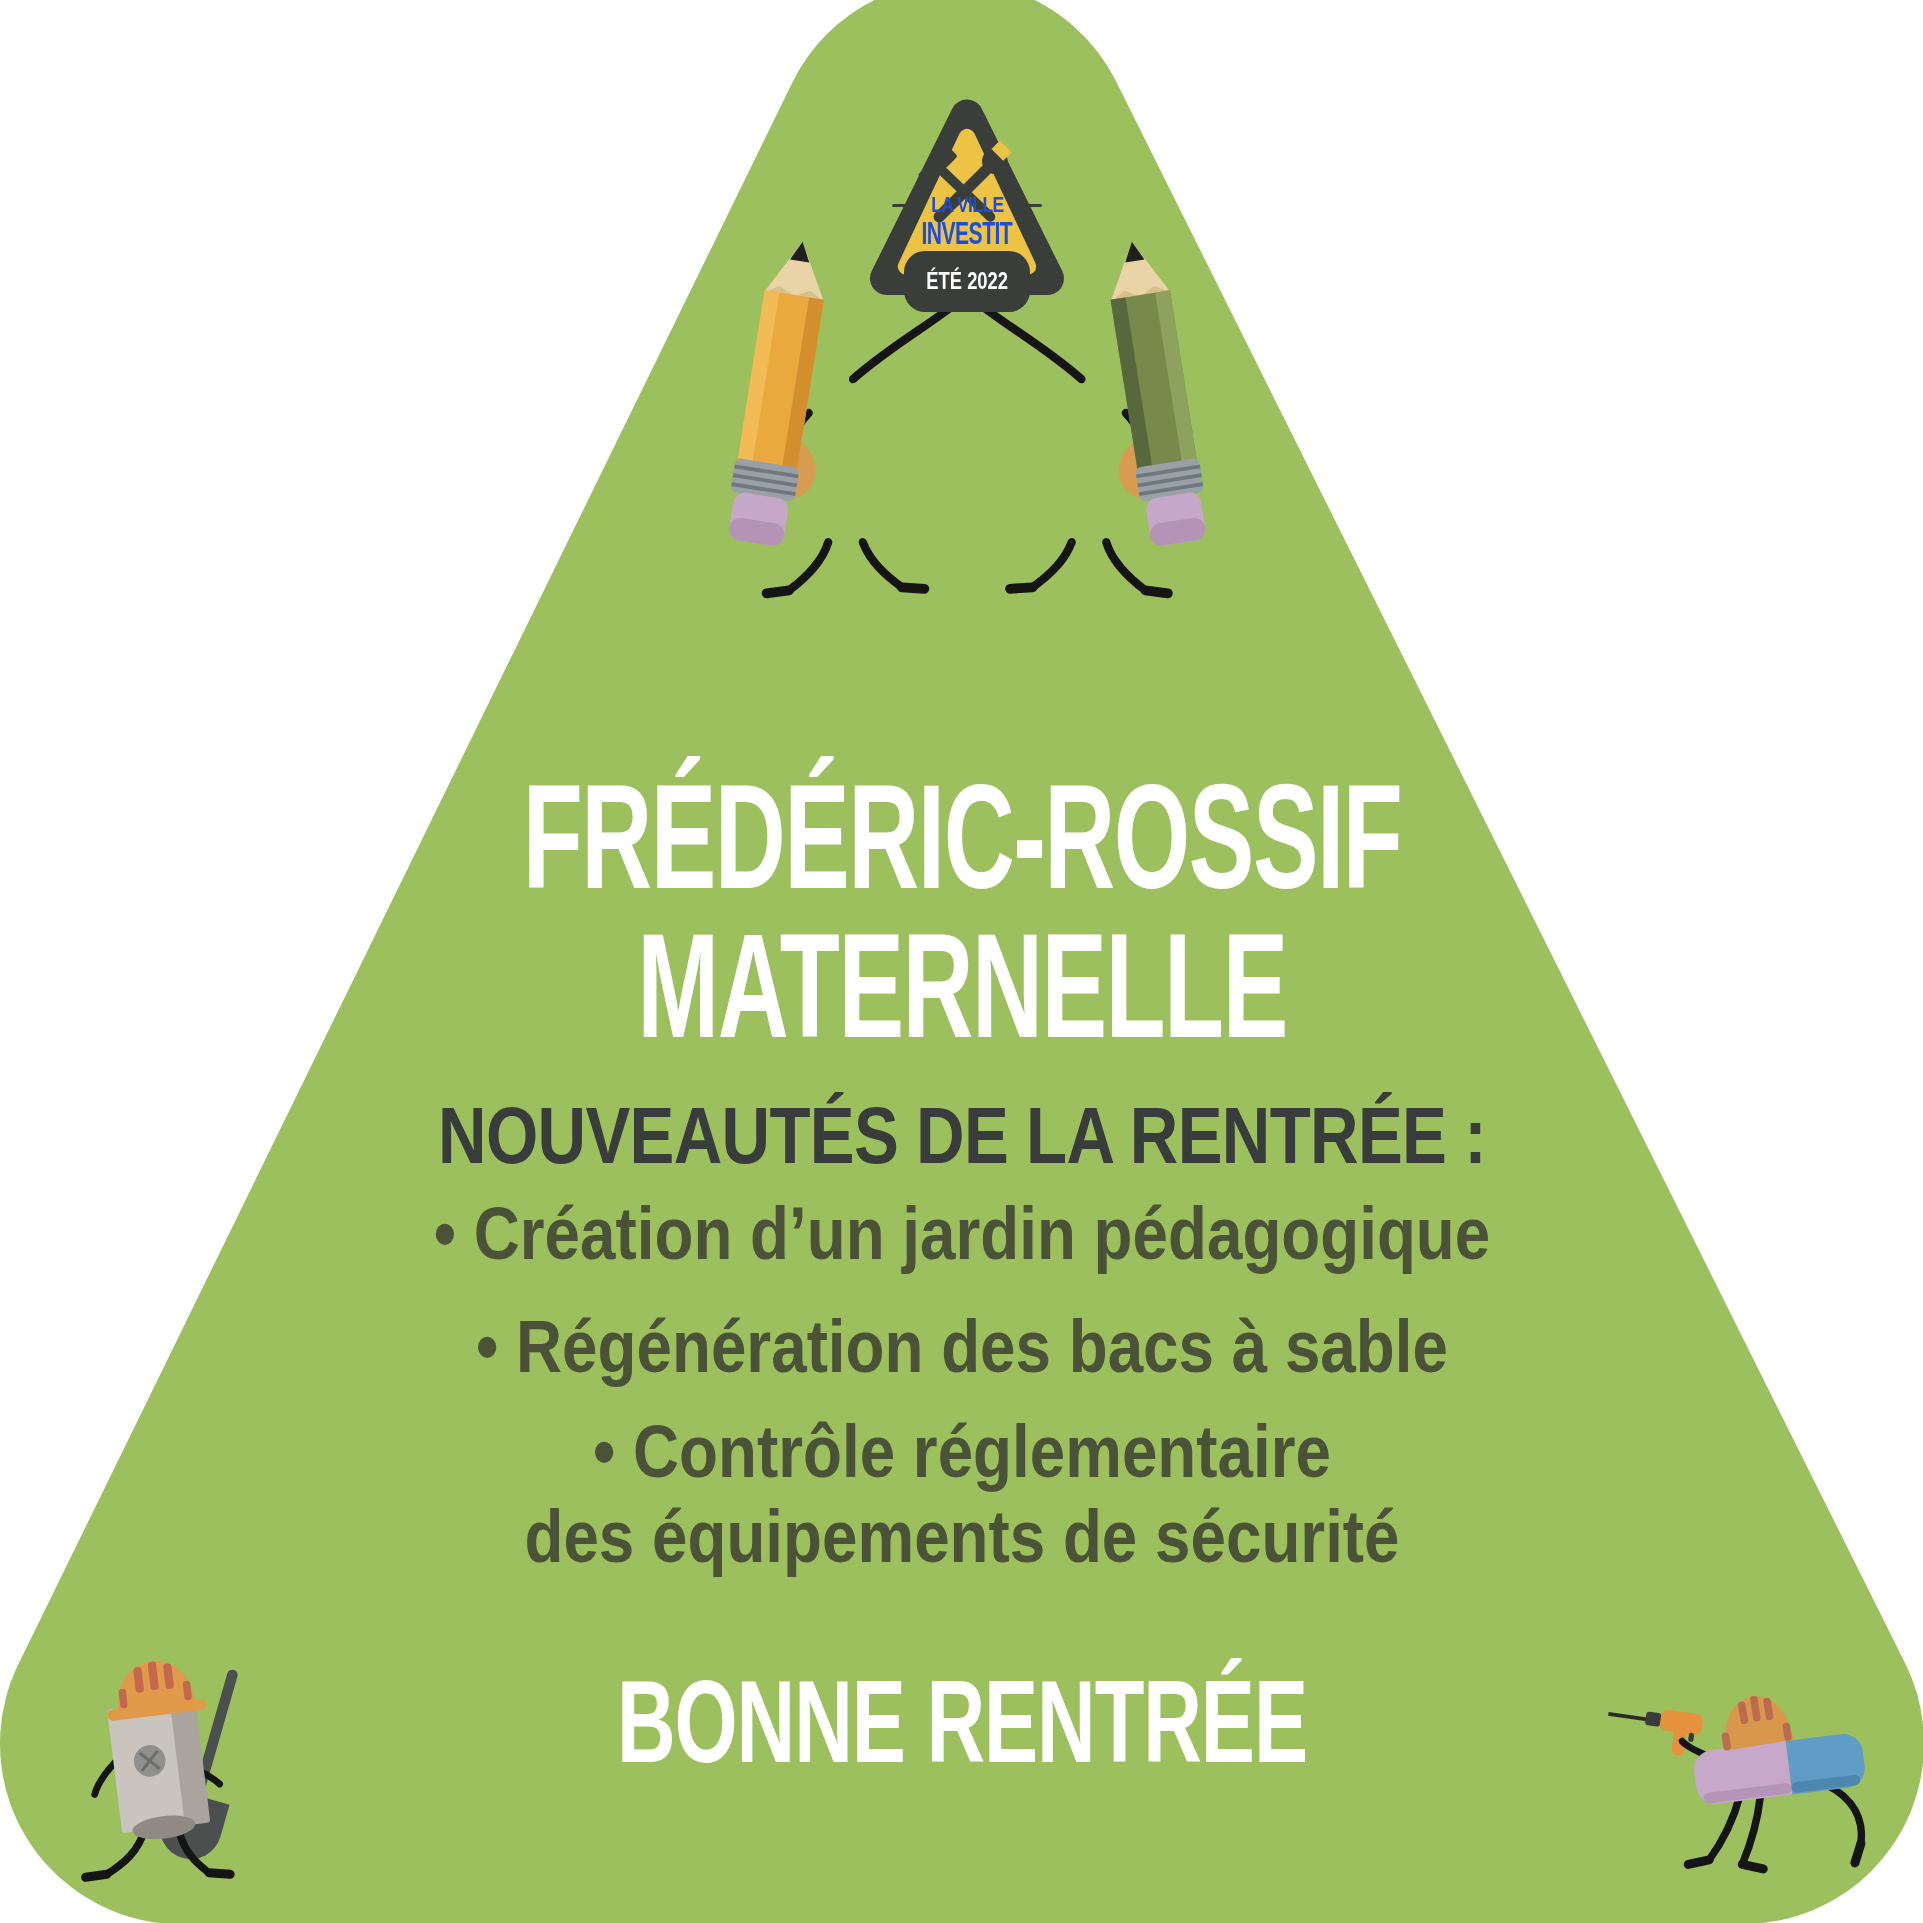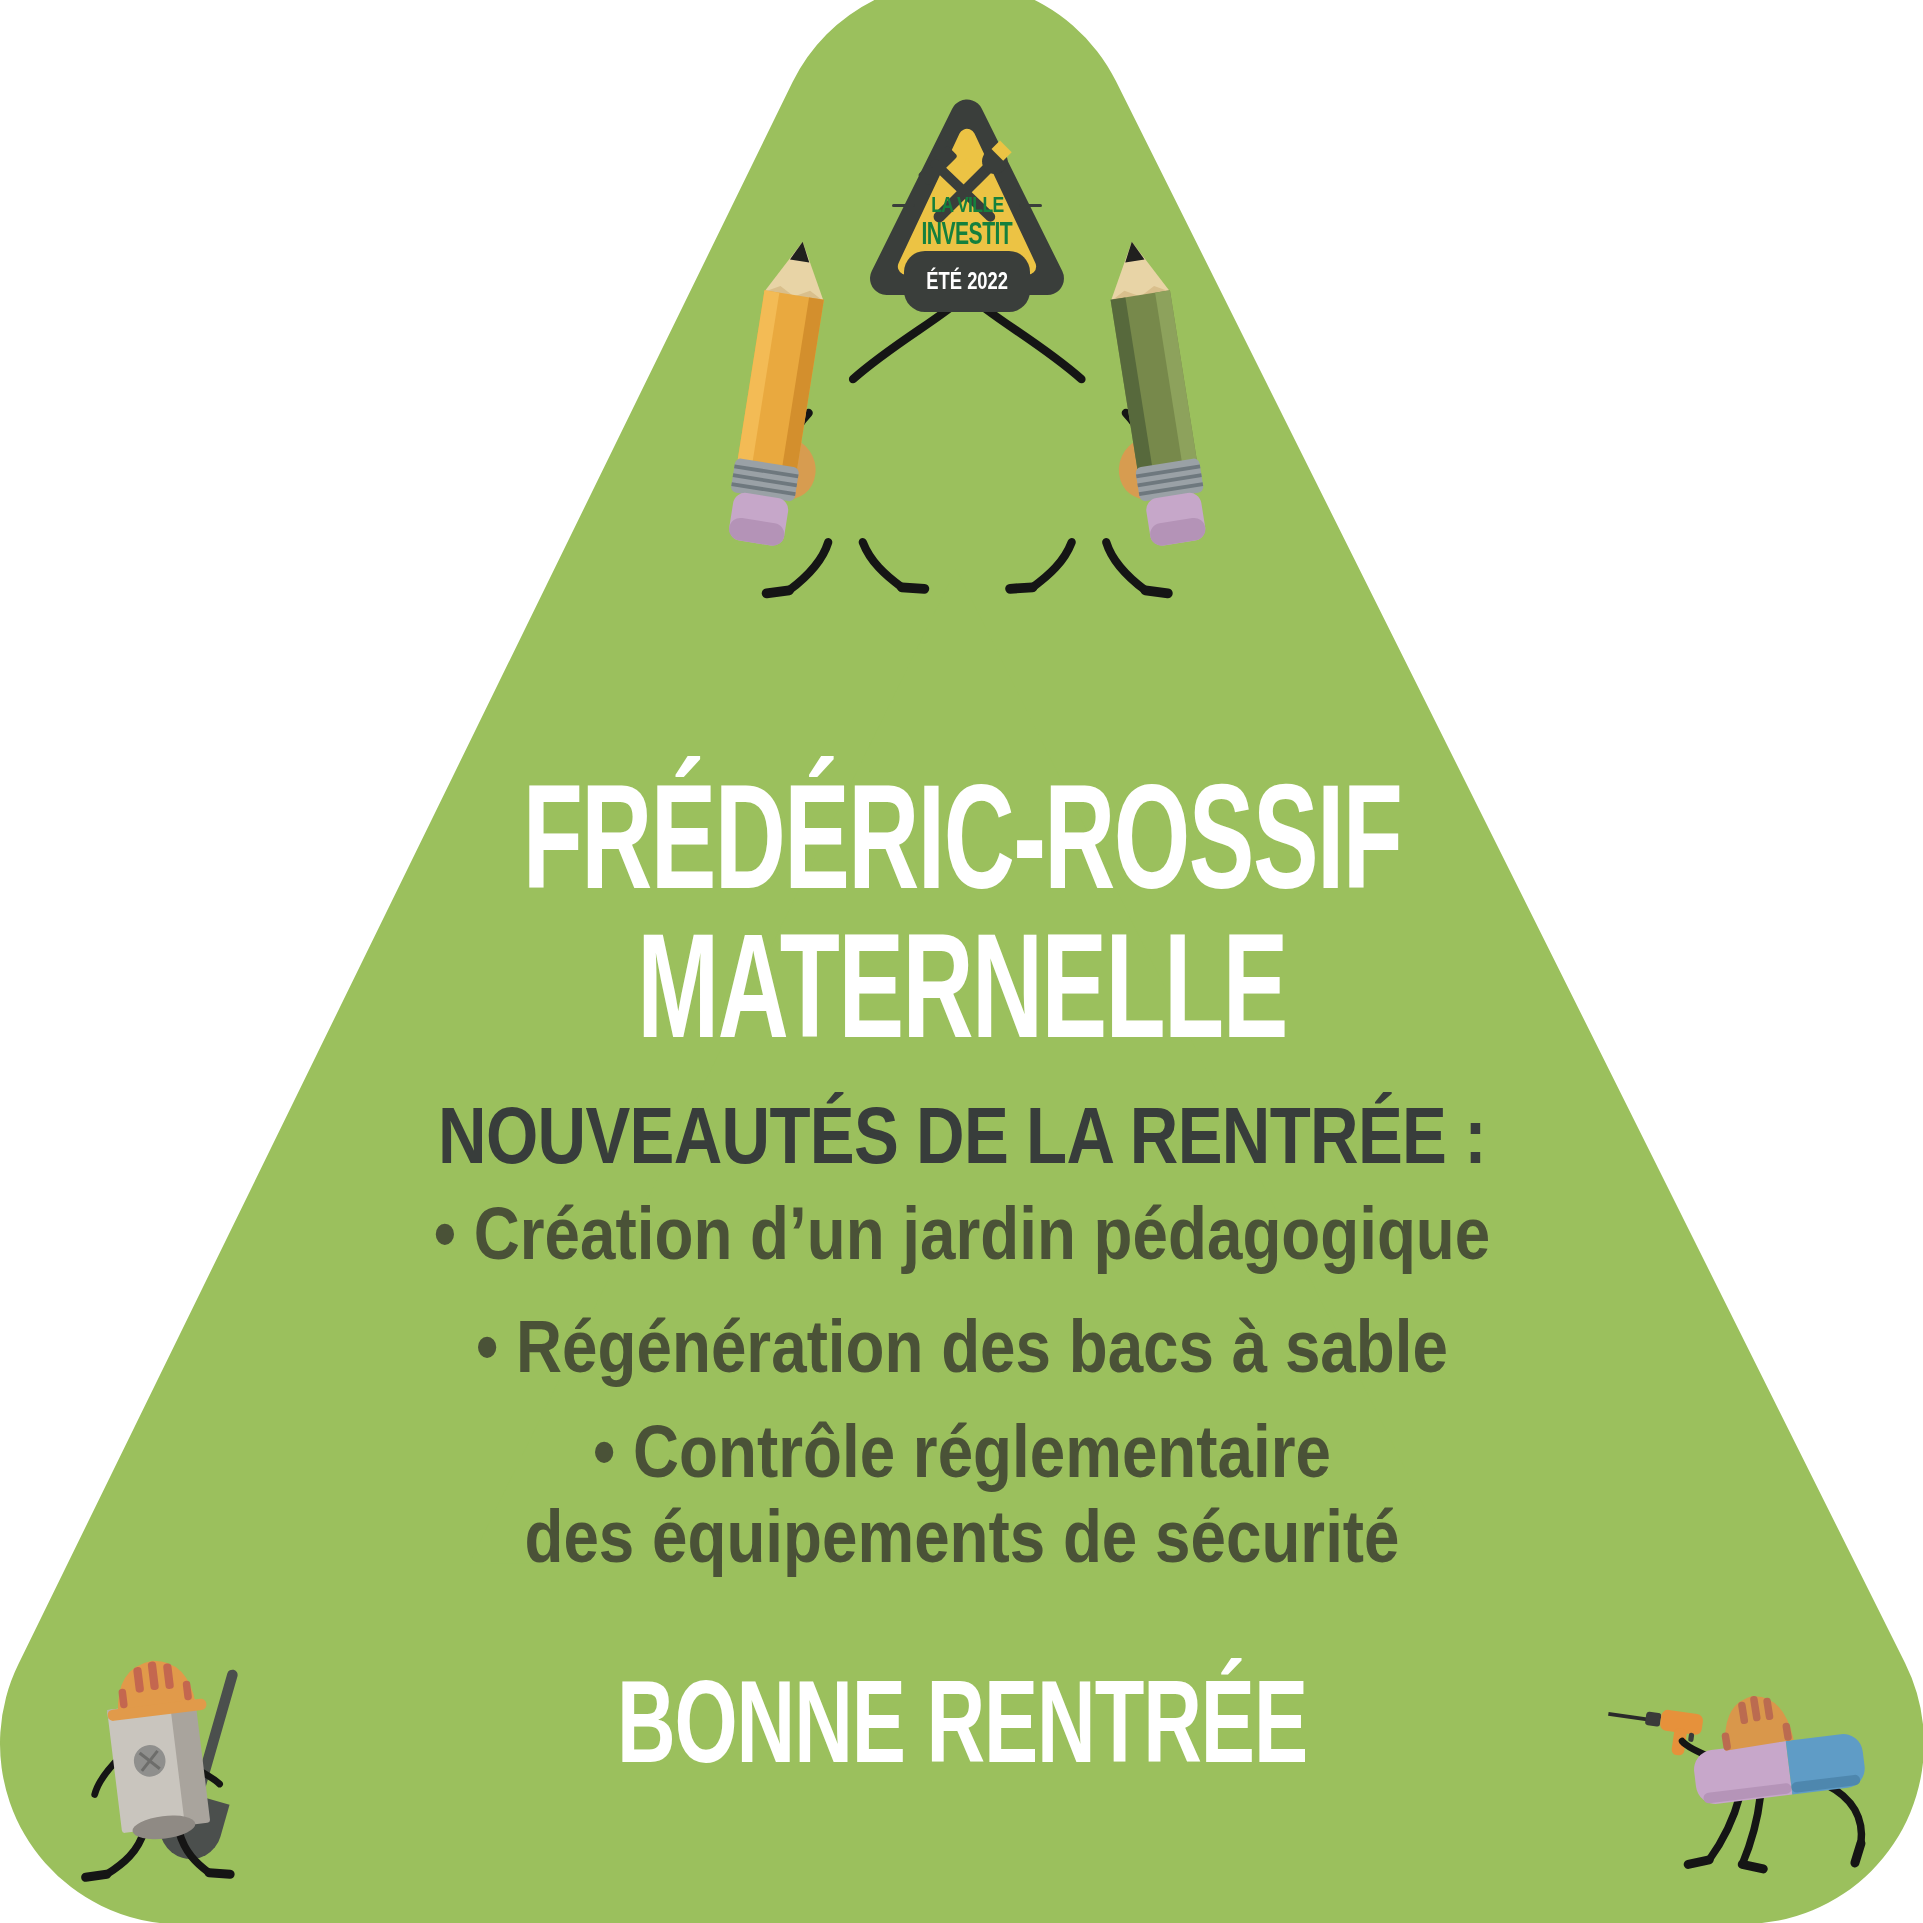--- a/index.html
+++ b/index.html
@@ -18,21 +18,21 @@
   .bullet{font-size:75px;line-height:83px;color:#4a5237;
           transform:scaleX(.85);transform-origin:center;}
   .b1{top:1192px;} .b2{top:1305px;} .b3a{top:1410px;} .b3b{top:1495px;}
   .footer-msg{top:1664px;font-size:116px;line-height:116px;color:#ffffff;
               transform:scaleX(.70);transform-origin:center;letter-spacing:-1.5px;}
 
   
   .badge{position:absolute;left:864px;top:89px;width:206px;height:218px;}
   .badge svg{position:absolute;left:0;top:0;}
   .badge-line{position:absolute;left:0;right:0;display:flex;align-items:center;
-              justify-content:center;font-weight:bold;color:#15803d;}
+              justify-content:center;font-weight:bold;color:#1d4ed8;}
   .badge-l1{top:105px;font-size:22.5px;line-height:22.5px;gap:6px;}
   .badge-l1 .t{transform:scaleX(.78);transform-origin:center;letter-spacing:-0.8px;}
   .dash{display:inline-block;width:22.5px;height:3px;background:#3a3e3b;border-radius:1.5px;}
   .badge-l2{top:128px;font-size:32px;line-height:32px;}
   .badge-l2 .t{transform:scaleX(.66);transform-origin:center;letter-spacing:-0.8px;}
   .badge-pill{position:absolute;top:162px;left:50%;transform:translateX(-50%);
               width:126px;height:61px;background:#3a3e3b;border-radius:21px;
               display:flex;align-items:center;justify-content:center;}
   .badge-pill .t{font-weight:bold;font-size:23px;color:#ffffff;
                  transform:scaleX(.8);transform-origin:center;white-space:nowrap;}

